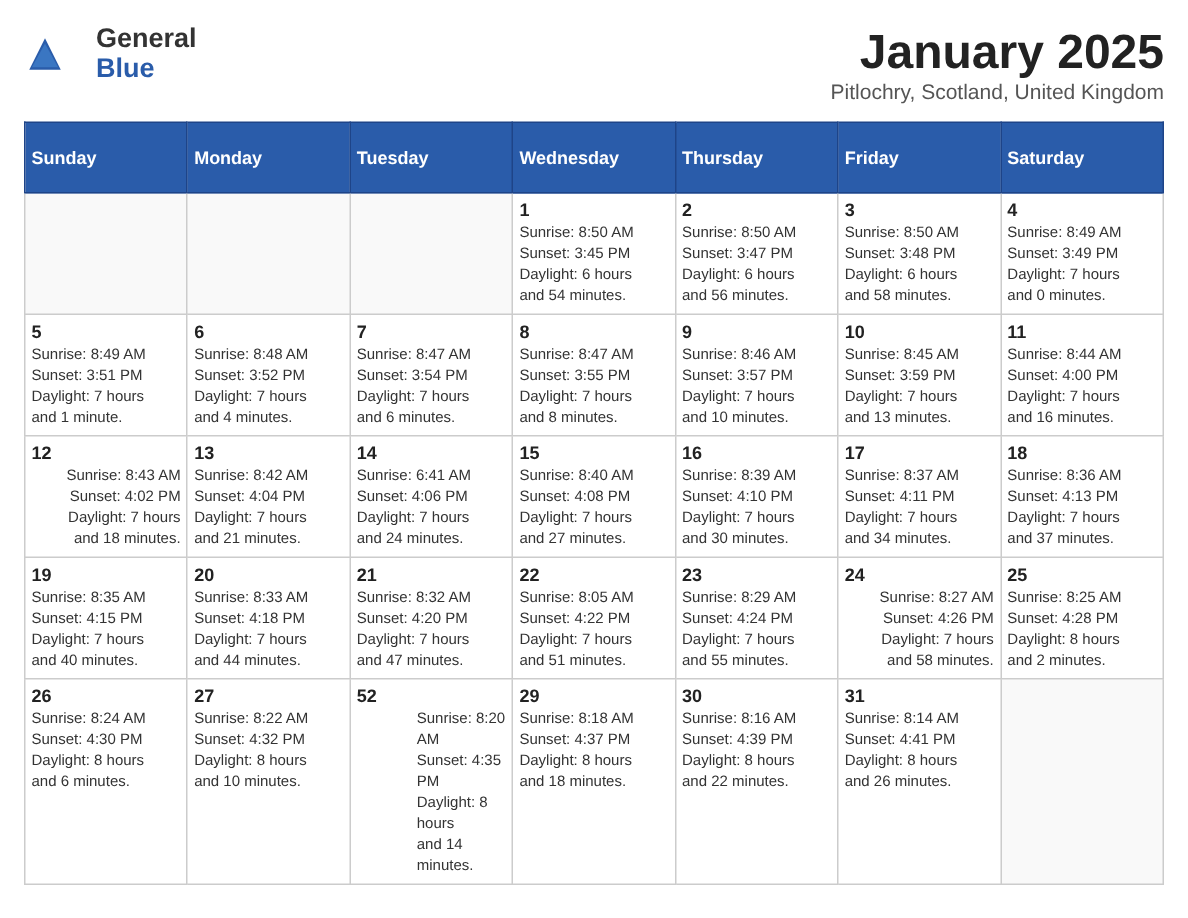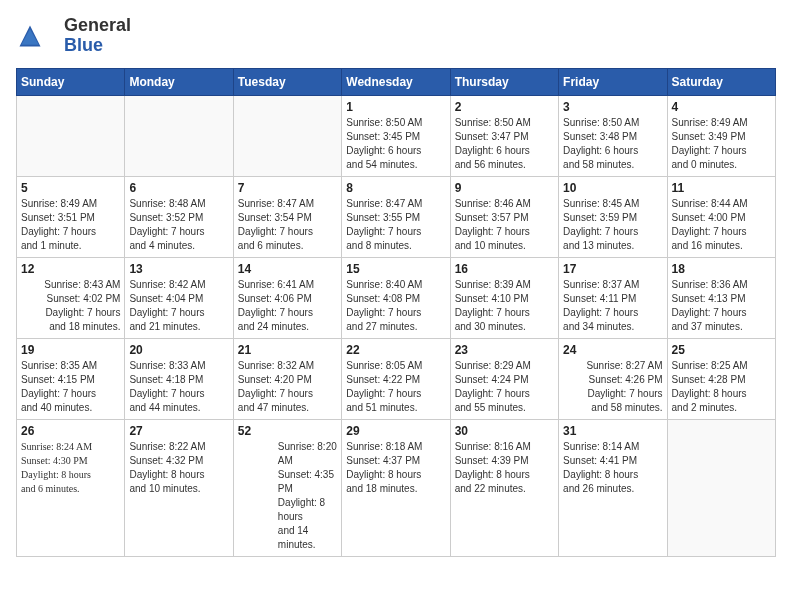--- a/index.html
+++ b/index.html
@@ -45,21 +45,21 @@
       color: #555;
     }
     .calendar {
       width: 100%;
       border-collapse: collapse;
       font-size: 10.5px;
     }
     .calendar thead th {
       background: #2a5caa;
       color: #fff;
-      padding: 6px 4px;
+      padding: 16px 4px;
       text-align: left;
       font-size: 12px;
       font-weight: bold;
       border: 1px solid #1e4488;
     }
     .calendar tbody td {
       border: 1px solid #ccc;
       vertical-align: top;
       padding: 4px;
       width: 108px;
@@ -87,20 +87,24 @@
 <div class="header-area">
   <div class="logo">
     <svg class="logo-icon" viewBox="0 0 32 32">
       <polygon points="16,4 28,28 4,28" fill="#2a5caa"></polygon>
       <polygon points="16,8 26,26 6,26" fill="#4a90d9" opacity="0.5"></polygon>
     </svg>
     <div class="logo-text">
       <span class="logo-general">General</span><br>
       <span class="logo-blue">Blue</span>
     </div>
+  </div>
+  <div class="title-area">
+    <div class="month-title">January 2025</div>
+    <div class="location">Pitlochry, Scotland, United Kingdom</div>
   </div>
 </div>
 
 <table class="calendar">
   <thead>
     <tr>
       <th>Sunday</th>
       <th>Monday</th>
       <th>Tuesday</th>
       <th>Wednesday</th>
@@ -292,21 +296,21 @@
           <span class="day-number">25</span>
           <div class="day-info" style="white-space: pre-line;">Sunrise: 8:25 AM
 Sunset: 4:28 PM
 Daylight: 8 hours
 and 2 minutes.</div>
         </td>
       </tr>
       <tr>
         <td>
           <span class="day-number">26</span>
-          <div class="day-info" style="white-space: pre-line; font-family: Liberation Serif, serif;">Sunrise: 8:24 AM
+          <div class="day-info" style="white-space: pre-line;">Sunrise: 8:24 AM
 Sunset: 4:30 PM
 Daylight: 8 hours
 and 6 minutes.</div>
         </td>
         <td>
           <span class="day-number">27</span>
           <div class="day-info" style="white-space: pre-line;">Sunrise: 8:22 AM
 Sunset: 4:32 PM
 Daylight: 8 hours
 and 10 minutes.</div>

